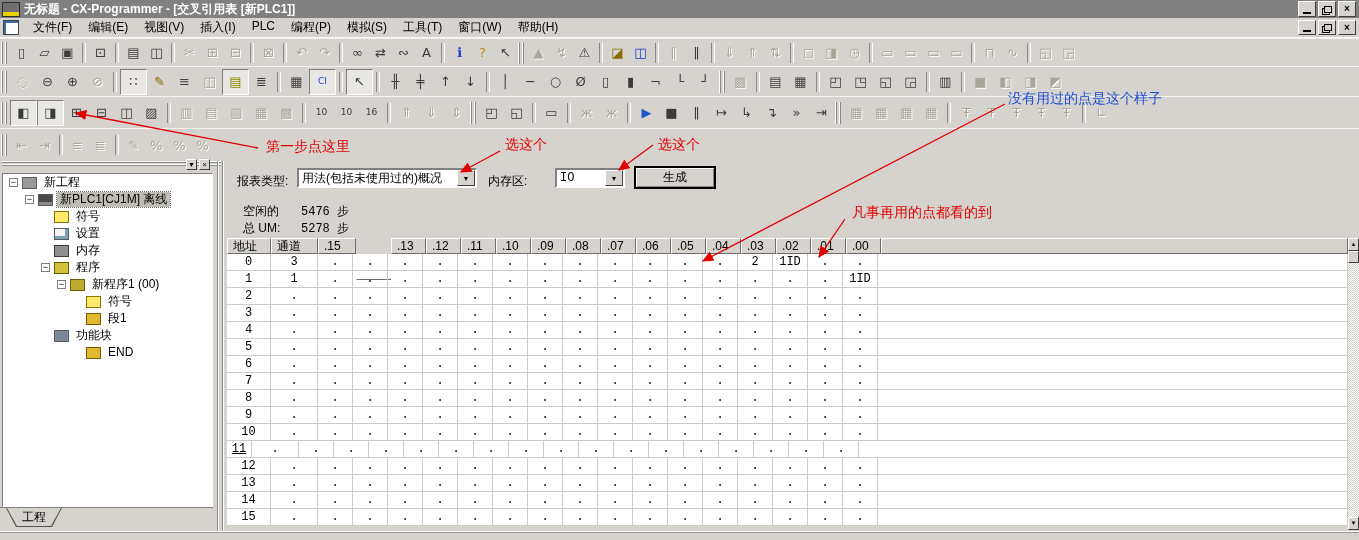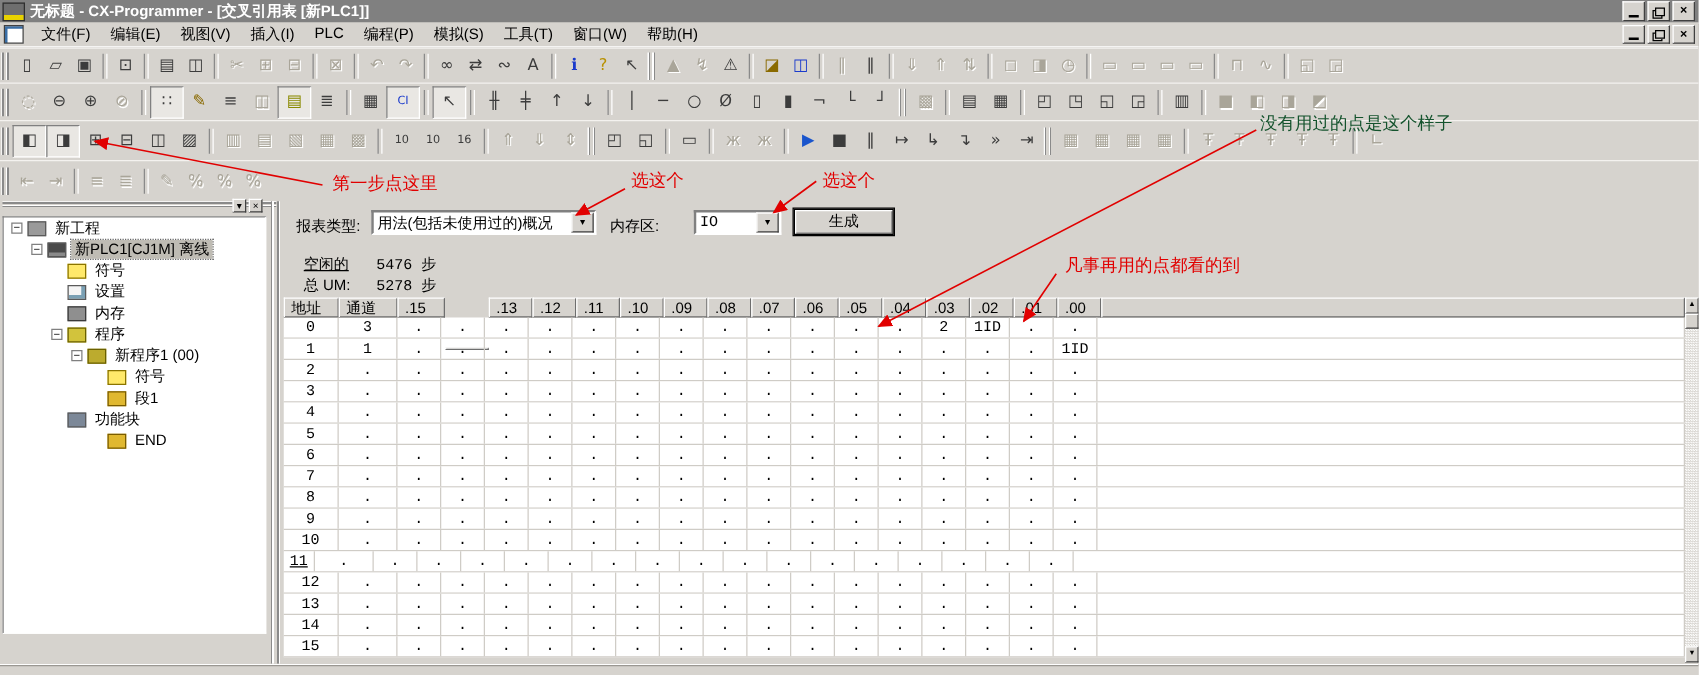--- a/index.html
+++ b/index.html
@@ -635,38 +635,43 @@
           <span class="expspace"></span>
           <span class="ticon ic-function-block"></span>
           <span class="tlabel">功能块</span>
         </div>
         <div class="tree-item" style="padding-left: 70px;">
           <span class="expspace"></span>
           <span class="ticon ic-section"></span>
           <span class="tlabel">END</span>
         </div>
       </div>
+    <div class="tabrow">
+      <div class="proj-tab-outer">
+        <div class="proj-tab"><span>工程</span></div>
+      </div>
+    </div>
   </div>
 
   <div class="splitter"></div>
 
   <div class="rightpanel">
     <span class="lbl" style="left:10px;top:12px;">报表类型:</span>
     <div class="dd" style="left:70px;top:7px;width:180px;">
       <span class="dd-text">用法(包括未使用过的)概况</span>
       <span class="dd-btn">▼</span>
     </div>
     <span class="lbl" style="left:261px;top:12px;">内存区:</span>
     <div class="dd" style="left:328px;top:7px;width:70px;">
       <span class="dd-text mono">IO</span>
       <span class="dd-btn">▼</span>
     </div>
     <button class="genbtn" style="left:408px;top:6px;width:80px;height:21px;">生成</button>
 
-    <span class="lbl" style="left:16px;top:42px;text-decoration:underline;">空闲的</span>
+    <span class="lbl" style="left:16px;top:42px;">空闲的</span>
     <span class="lbl mono" style="left:74px;top:42px;">5476 步</span>
     <span class="lbl" style="left:16px;top:59px;">总 UM:</span>
     <span class="lbl mono" style="left:74px;top:59px;">5278 步</span>
 
     <div class="xtable" id="xtable">
         <div class="xhead">
           <span class="hcell" style="width: 44px;">地址</span>
           <span class="hcell" style="width: 47px;">通道</span>
           <span class="hcell" style="width: 38px;">.15</span>
           <span class="hcell" style="width: 35px; margin-top: 40px;">.14</span>
@@ -1042,17 +1047,17 @@
   <line x1="258" y1="148" x2="76" y2="113" stroke="#e10000" stroke-width="1.3" marker-end="url(#arr)"></line>
       <line x1="500" y1="151" x2="461" y2="172" stroke="#e10000" stroke-width="1.3" marker-end="url(#arr)"></line>
       <line x1="653" y1="145" x2="619" y2="170" stroke="#e10000" stroke-width="1.3" marker-end="url(#arr)"></line>
       <line x1="1005" y1="104" x2="703" y2="261" stroke="#e10000" stroke-width="1.3" marker-end="url(#arr)"></line>
       <line x1="845" y1="219" x2="819" y2="257" stroke="#e10000" stroke-width="1.3" marker-end="url(#arr)"></line>
     </svg>
   <div id="annolabels">
       <div class="anno" style="left: 266px; top: 138px; color: rgb(225, 0, 0);">第一步点这里</div>
       <div class="anno" style="left: 505px; top: 136px; color: rgb(225, 0, 0);">选这个</div>
       <div class="anno" style="left: 658px; top: 136px; color: rgb(225, 0, 0);">选这个</div>
-      <div class="anno" style="left: 1008px; top: 90px; color: #14532d;">没有用过的点是这个样子</div>
+      <div class="anno" style="left: 1008px; top: 90px; color: #1d4ed8;">没有用过的点是这个样子</div>
       <div class="anno" style="left: 852px; top: 204px; color: rgb(225, 0, 0);">凡事再用的点都看的到</div>
     </div>
 
 </div>
 
 </body></html>

